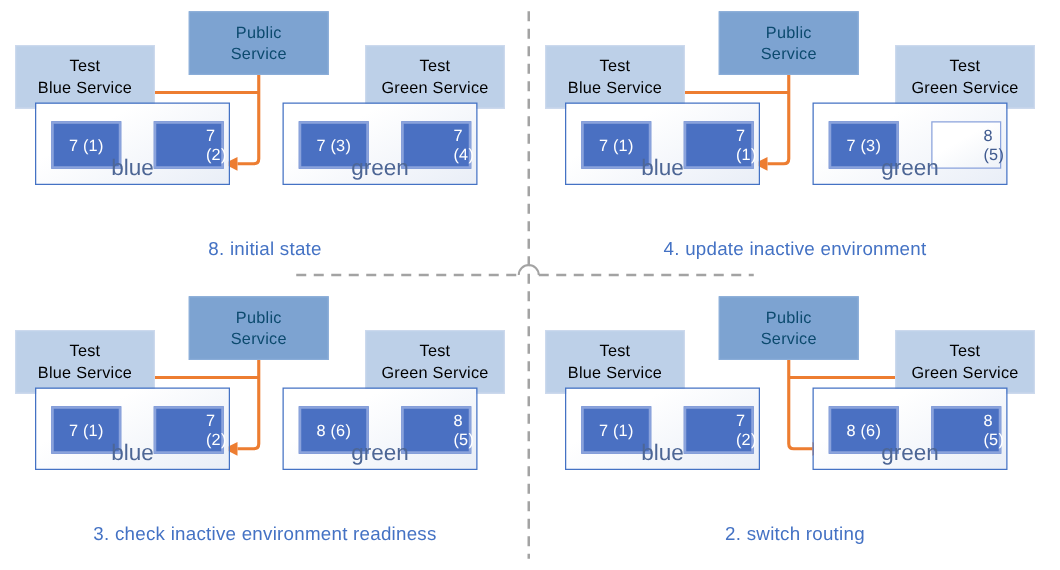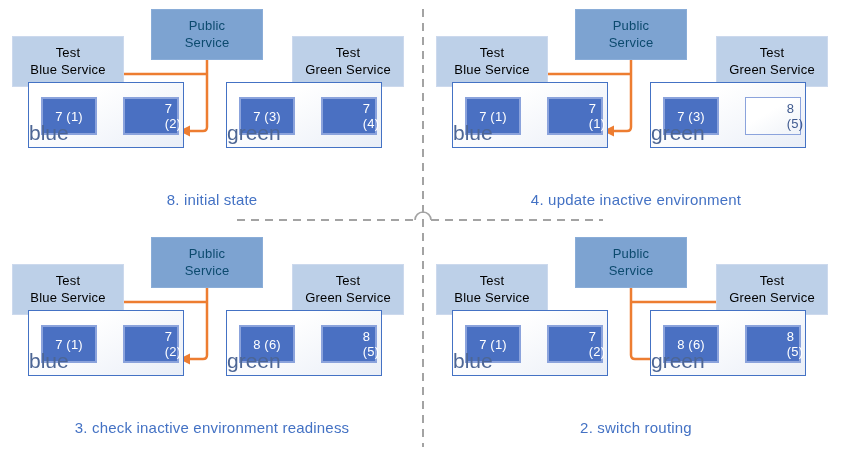--- a/index.html
+++ b/index.html
@@ -34,22 +34,22 @@
 
   .pod{position:absolute;top:14px;width:56px;height:38px;
        display:flex;align-items:center;justify-content:center;
        background:var(--pod-fill,#4a70c2);border:2px solid var(--pod-border,#8ba3dc);
        color:var(--pod-text,#ffffff);font-size:13px;letter-spacing:.2px;}
   .pod.pos-a{left:12px;}
   .pod.pos-b{left:94px;padding-left:44px;}
   .pod.outline{background:linear-gradient(150deg,#ffffff 40%,#eef2f8 100%);
        color:var(--outline-pod-text,#3f5a8f);border:1.5px solid #8ba3dc;}
 
-  .env-label{position:absolute;left:0;right:0;bottom:2px;text-align:left;
-       color:var(--env-label,#4d6695);font-size:21px;}
+  .env-label{position:absolute;left:0;right:0;bottom:2px;text-align:center;
+       color:var(--env-label,#4d6695);font-size:18px;}
 
   .caption{position:absolute;left:0;right:0;top:191px;text-align:center;
        color:var(--caption-text,#4472c4);font-size:15px;letter-spacing:.2px;}
 
   .defs-holder{position:absolute;width:0;height:0;overflow:hidden;}
   .divider{position:absolute;left:0;top:0;pointer-events:none;}
 </style>
 </head>
 <body>
 

